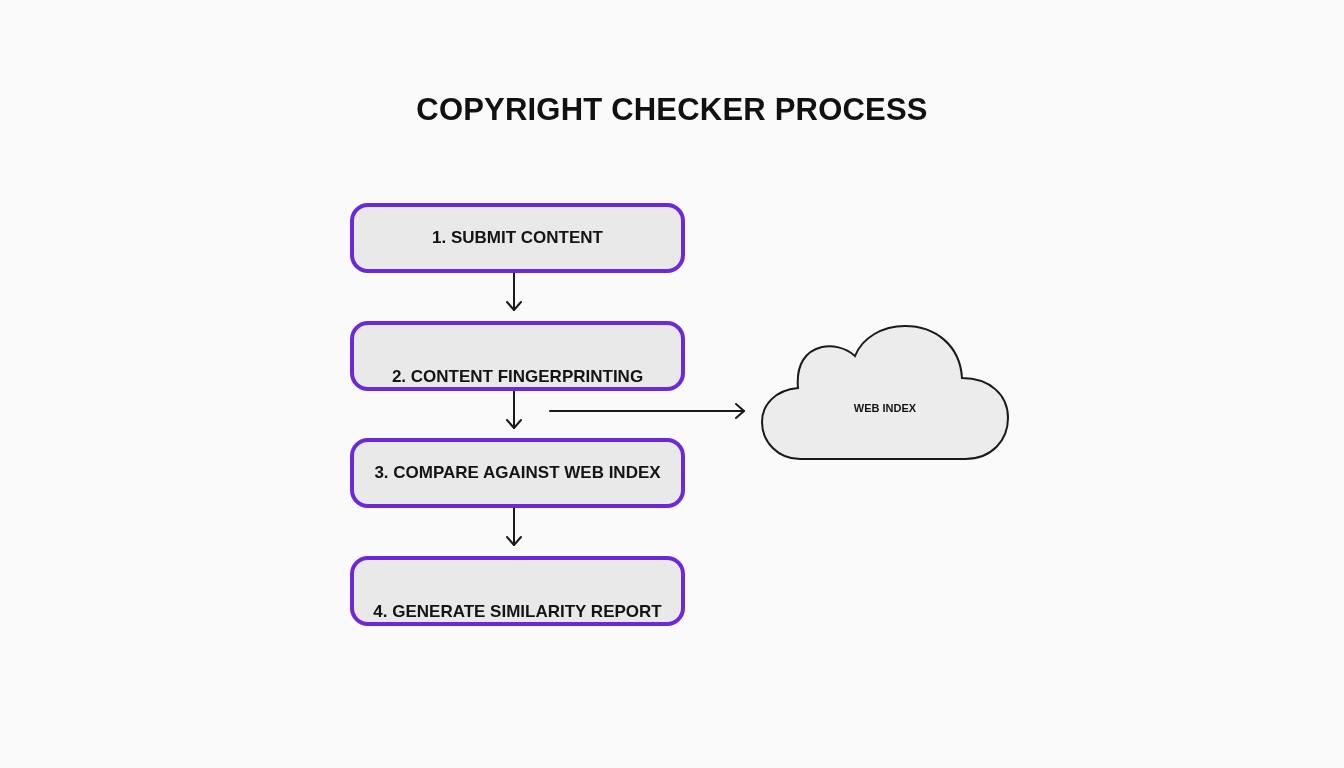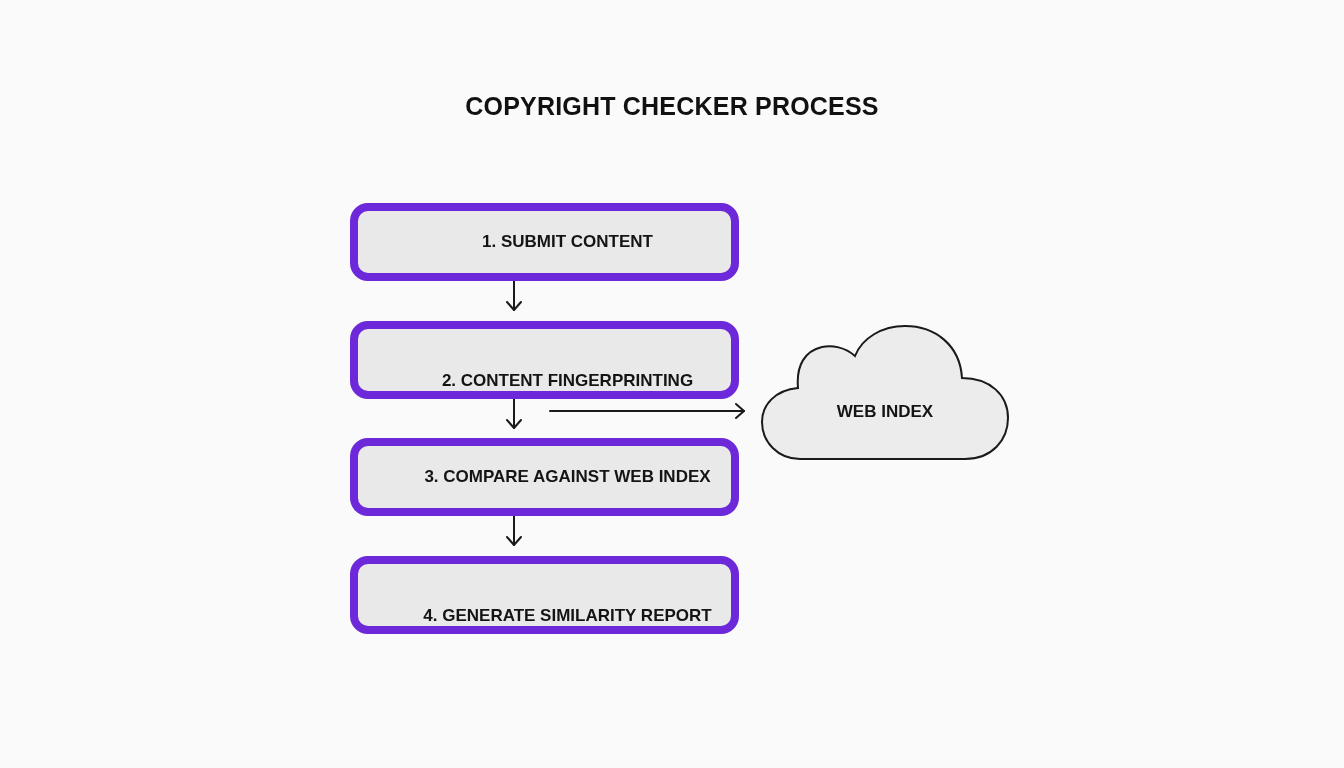--- a/index.html
+++ b/index.html
@@ -4,36 +4,35 @@
 <style>
   html, body { margin: 0; padding: 0; }
   body {
     width: 1344px; height: 768px; overflow: hidden;
     background: #fafafa;
     position: relative;
     font-family: "Liberation Sans", "DejaVu Sans", sans-serif;
   }
   .title {
     position: absolute; left: 0; width: 1344px; top: 92px;
-    text-align: center; font-size: 25px; font-weight: bold; color: #111;
+    text-align: center; font-size: 31px; font-weight: bold; color: #111;
     letter-spacing: 0.2px;
   }
   .step {
     position: absolute; left: 350px; width: 327px; height: 62px;
-    border: 8px solid #6d28d9; border-radius: 18px;
+    border: 4px solid #6d28d9; border-radius: 18px;
     background: #e9e9e9;
     display: flex; align-items: center; justify-content: center;
     font-size: 17px; font-weight: bold; color: #141414;
     box-sizing: content-box;
-    padding-left: 46px;
   }
   svg.overlay { position: absolute; left: 0; top: 0; }
   .cloud-label {
     position: absolute; left: 762px; width: 246px; top: 402px;
-    text-align: center; font-size: 17px; font-weight: bold; color: #141414;
+    text-align: center; font-size: 11px; font-weight: bold; color: #141414;
   }
 </style>
 </head>
 <body>
 
 <div class="title">COPYRIGHT CHECKER PROCESS</div>
 
 <svg class="overlay" width="1344" height="768">
   <g stroke="#1a1a1a" stroke-width="2" fill="none" stroke-linecap="round" stroke-linejoin="round">
     <g>

